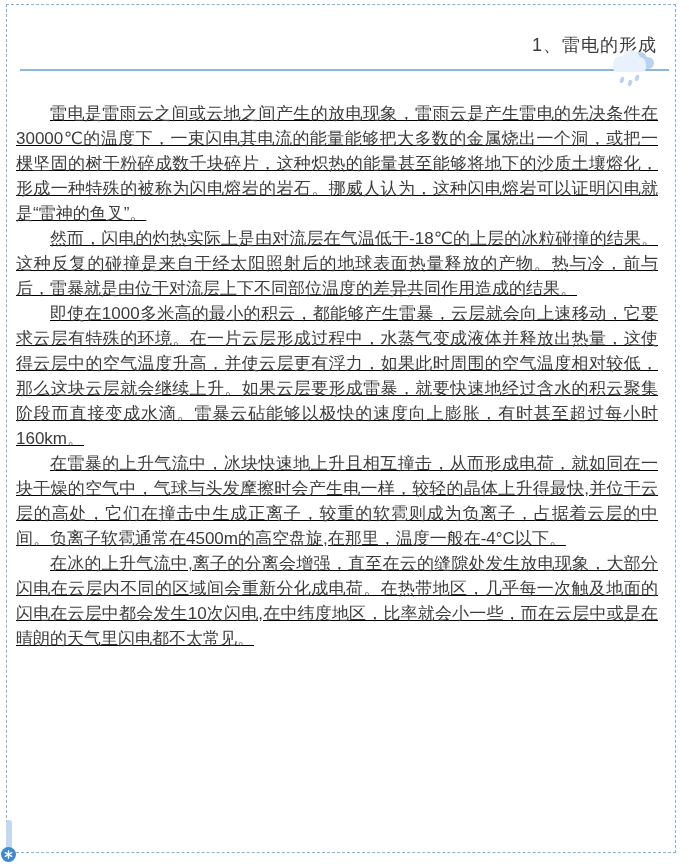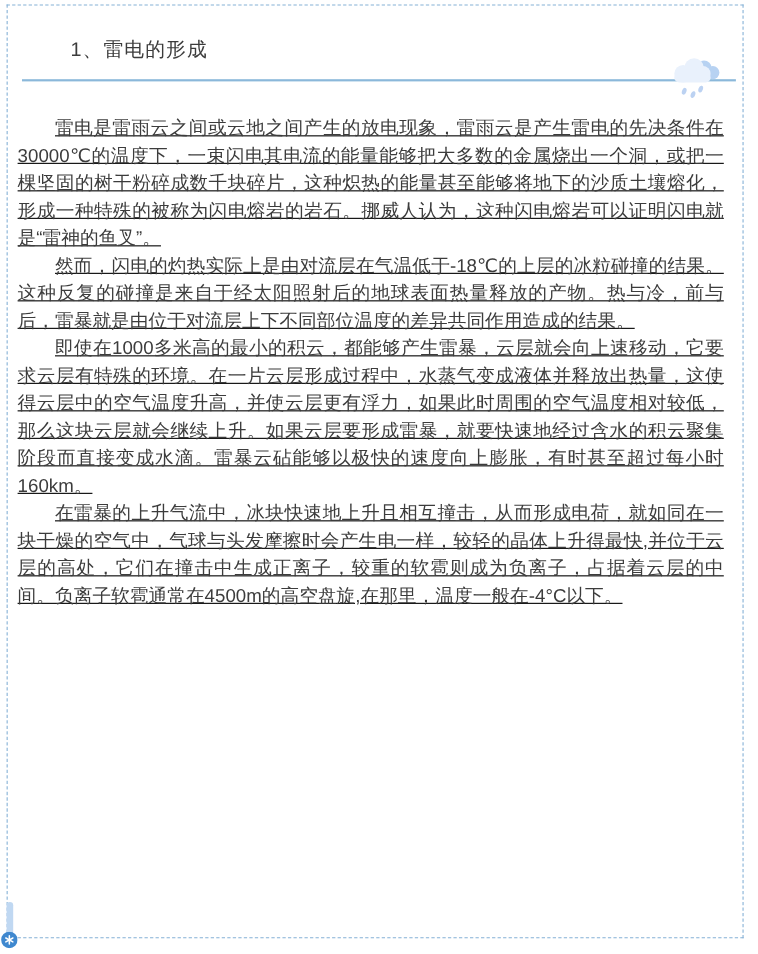--- a/index.html
+++ b/index.html
@@ -20,21 +20,21 @@
     font-family:"Liberation Sans","DejaVu Sans",sans-serif;
   }
   .frame{
     position:absolute;left:6px;top:4px;width:670px;height:849px;
     border:1px dashed var(--border-dashed,#85b1d6);
     box-sizing:border-box;
   }
   .header{margin:30px 14px 0 41px;}
   .title{
     font-size:18px;font-weight:400;color:var(--text,#3c3c3c);
-    margin:16px;letter-spacing:1px;line-height:21px;
+    margin:4px;letter-spacing:1px;line-height:21px;text-align:right;
   }
   .rule{
     position:relative;height:2px;background:var(--accent-line,#8bb8da);
     margin:13px 6px 0 13px;
   }
   .cloud{position:absolute;right:10px;top:-20px;width:52px;height:42px;}
   .cloud-back{fill:var(--cloud-back,#b7d2f2);}
   .cloud-front{fill:var(--cloud-front,#e9f1fc);}
   .raindrop{fill:var(--raindrop,#bcd2f2);}
   .content{margin:30px 17px 0 9px;text-decoration:underline;}
@@ -85,20 +85,21 @@
       <p>雷电是雷雨云之间或云地之间产生的放电现象，雷雨云是产生雷电的先决条件在30000℃的温度下，一束闪电其电流的能量能够把大多数的金属烧出一个洞，或把一棵坚固的树干粉碎成数千块碎片，这种炽热的能量甚至能够将地下的沙质土壤熔化，形成一种特殊的被称为闪电熔岩的岩石。挪威人认为，这种闪电熔岩可以证明闪电就是“雷神的鱼叉”。</p>
 
       <p>然而，闪电的灼热实际上是由对流层在气温低于-18℃的上层的冰粒碰撞的结果。这种反复的碰撞是来自于经太阳照射后的地球表面热量释放的产物。热与冷，前与后，雷暴就是由位于对流层上下不同部位温度的差异共同作用造成的结果。</p>
 
       <p>即使在1000多米高的最小的积云，都能够产生雷暴，云层就会向上速移动，它要求云层有特殊的环境。在一片云层形成过程中，水蒸气变成液体并释放出热量，这使得云层中的空气温度升高，并使云层更有浮力，如果此时周围的空气温度相对较低，那么这块云层就会继续上升。如果云层要形成雷暴，就要快速地经过含水的积云聚集阶段而直接变成水滴。雷暴云砧能够以极快的速度向上膨胀，有时甚至超过每小时160km。</p>
 
 
 
       <p>在雷暴的上升气流中，冰块快速地上升且相互撞击，从而形成电荷，就如同在一块干燥的空气中，气球与头发摩擦时会产生电一样，较轻的晶体上升得最快,并位于云层的高处，它们在撞击中生成正离子，较重的软雹则成为负离子，占据着云层的中间。负离子软雹通常在4500m的高空盘旋,在那里，温度一般在-4°C以下。</p>
 
+      <p>在冰的上升气流中,离子的分离会增强，直至在云的缝隙处发生放电现象，大部分闪电在云层内不同的区域间会重新分化成电荷。在热带地区，几乎每一次触及地面的闪电在云层中都会发生10次闪电,在中纬度地区，比率就会小一些，而在云层中或是在晴朗的天气里闪电都不太常见。</p>
     </div>
 
 </div>
 
 <div class="corner-pin">
   <div class="pin-bar"></div>
   <svg class="pin-circle" viewBox="0 0 15 15" aria-hidden="true">
     <circle cx="7.5" cy="7.5" r="7.5" fill="#3f88cf"></circle>
     <g stroke="#ffffff" stroke-width="1.4" stroke-linecap="round">
       <line x1="7.5" y1="3.8" x2="7.5" y2="11.2"></line>

